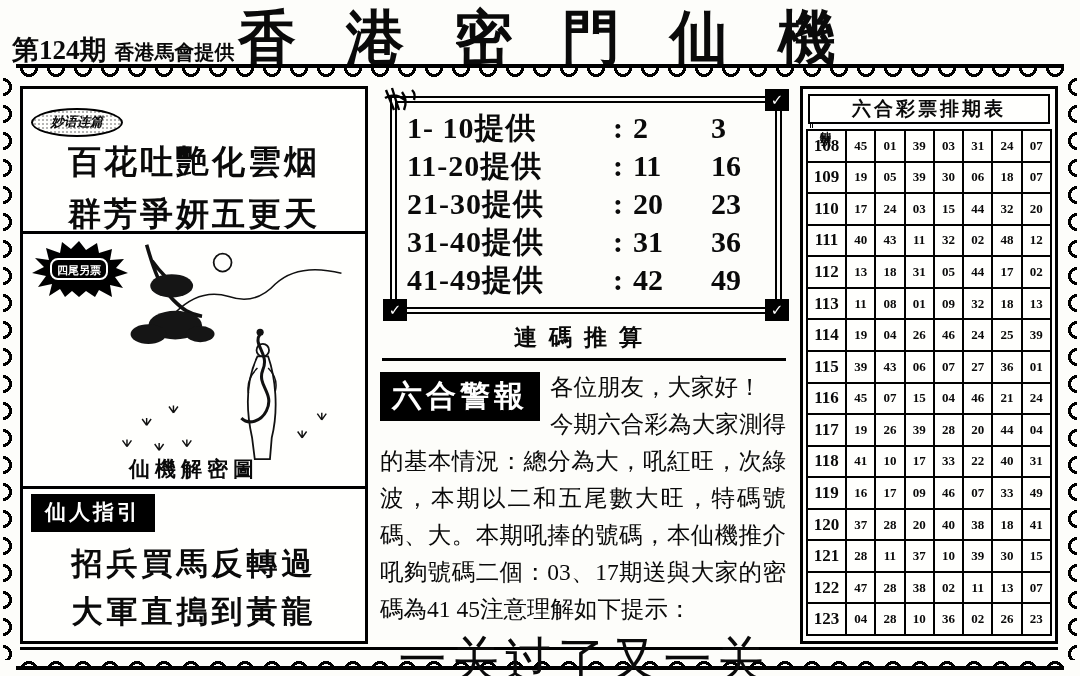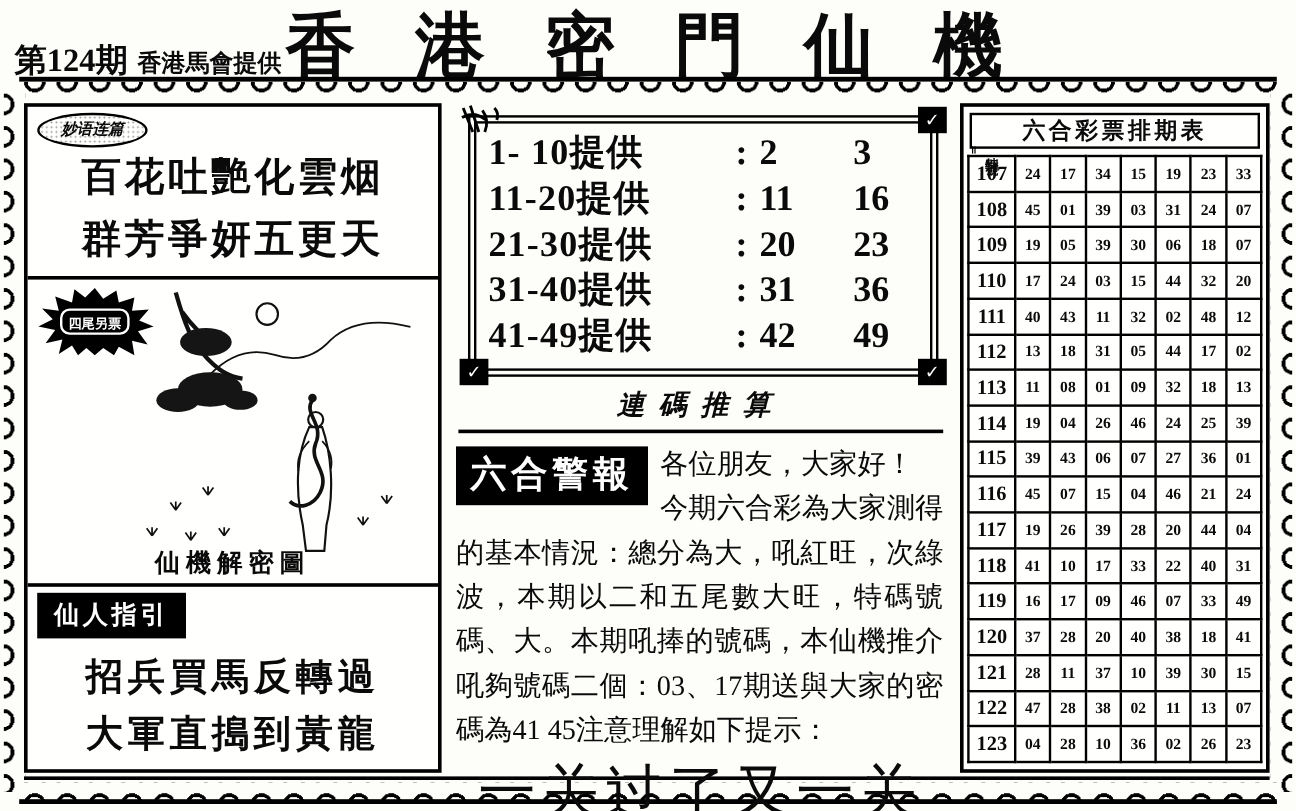--- a/index.html
+++ b/index.html
@@ -55,21 +55,21 @@
   
   .content {
     position: absolute; top: 86px; left: 20px; right: 22px; bottom: 26px;
     display: flex; gap: 10px;
     border-bottom: 3px solid #000;
     padding-bottom: 3px;
   }
 
   
   .left-col { width: 348px; border: 3px solid #000; display: flex; flex-direction: column; background: #fffffd; }
-  .poem-section { height: 142px; padding: 5px 8px; font-family: Liberation Serif, serif; }
+  .poem-section { height: 142px; padding: 19px 8px; font-family: Liberation Serif, serif; }
   .oval-badge {
     display: inline-block; border: 2px solid #000; border-radius: 50%;
     padding: 3px 18px 4px; font-size: 13px; font-style: italic; font-weight: bold;
     background: radial-gradient(circle, #9a9a9a 0.6px, transparent 1px);
     background-size: 4px 4px;
   }
   .poem-line { font-size: 33px; font-weight: 600; text-align: center; letter-spacing: 3px; line-height: 50px; }
   .poem-line.first { margin-top: 2px; }
 
   .picture-section { height: 288px; border-top: 3px solid #000; border-bottom: 3px solid #000; position: relative; }
@@ -95,21 +95,21 @@
   .provide-row .r-colon { width: 30px; text-align: center; }
   .provide-row .r-n1 { width: 78px; }
   .corner { position: absolute; width: 24px; height: 22px; background: #000; color: #fff;
     display: flex; align-items: center; justify-content: center; font-size: 15px; font-weight: bold;
     font-family: "DejaVu Sans", sans-serif; }
   .corner.tr { top: -9px; right: -9px; }
   .corner.bl { bottom: -9px; left: -9px; }
   .corner.br { bottom: -9px; right: -9px; }
   .scribble { position: absolute; top: -14px; left: -10px; }
 
-  .subtitle { text-align: center; font-size: 23px; font-weight: 800; letter-spacing: 12px; margin: 8px 0 3px; font-style: italic; }
+  .subtitle { text-align: center; font-size: 23px; font-weight: 800; letter-spacing: 12px; margin: 8px 0 3px; }
   .subtitle-rule { border: 0; border-top: 3px solid #000; margin: 2px 2px 8px; }
 
   .alert { flex: 1; font-size: 23.5px; line-height: 37px; text-align: justify; padding-right: 2px; }
   .alert-label { font-size: 30px; padding: 5px 12px 7px; letter-spacing: 4px; float: left; margin: 3px 10px 4px 0; }
   .alert-body { clear: none; }
   .slogan { text-align: center; font-size: 48px; letter-spacing: 5px; font-weight: 500; padding: 0 0 14px; }
 
   
   .right-col { width: 258px; border: 3px solid #000; display: flex; flex-direction: column; background: #fffffd; }
   .sched-header { margin: 5px 5px 0; border: 2px solid #000; height: 30px; display: flex; flex-direction: column; }
@@ -227,30 +227,20 @@
     <div class="right-col">
       <div class="sched-header">
         <div class="sched-title">六合彩票排期表</div>
         <div class="sched-special">
           <span>特別號</span>
         </div>
       </div>
       <table class="sched">
         <tbody>
             <tr>
-              <td>107</td>
-              <td>24</td>
-              <td>17</td>
-              <td>34</td>
-              <td>15</td>
-              <td>19</td>
-              <td>23</td>
-              <td>33</td>
-            </tr>
-            <tr>
               <td>108</td>
               <td>45</td>
               <td>01</td>
               <td>39</td>
               <td>03</td>
               <td>31</td>
               <td>24</td>
               <td>07</td>
             </tr>
             <tr>

